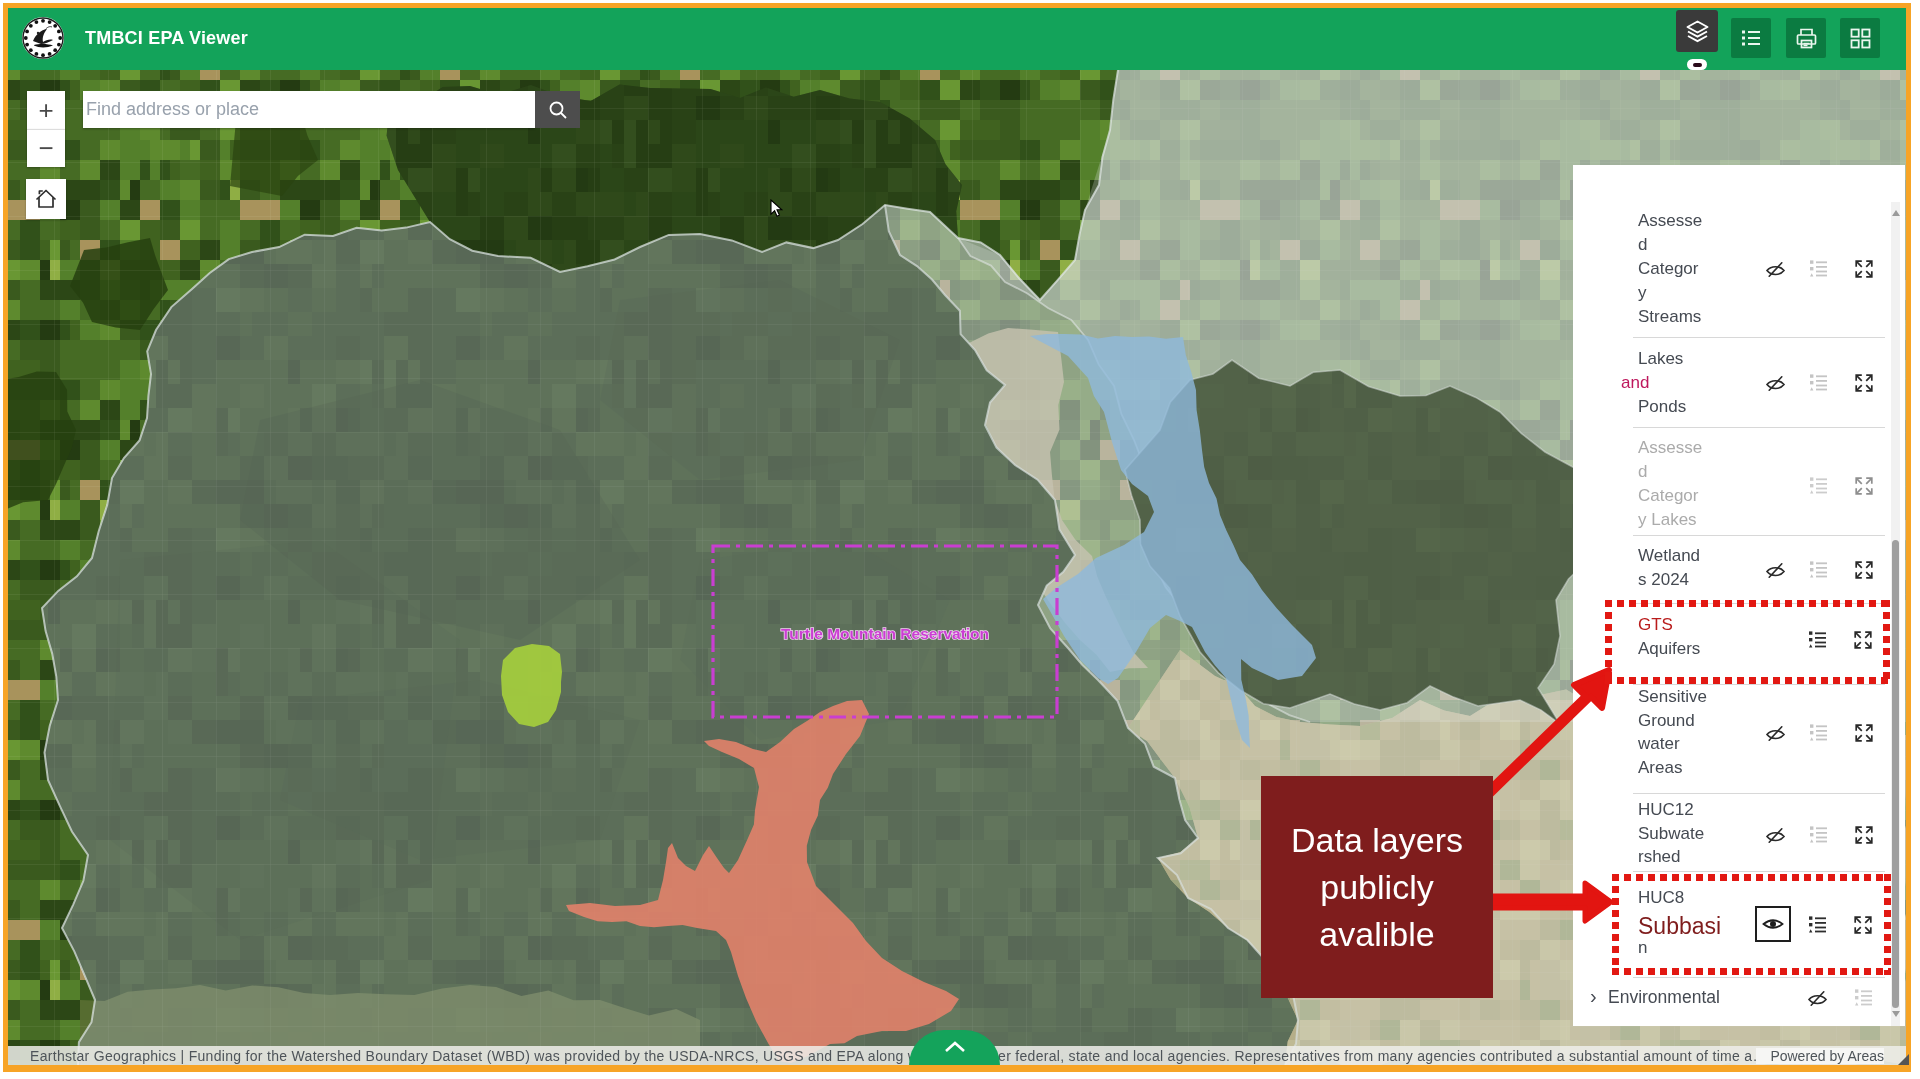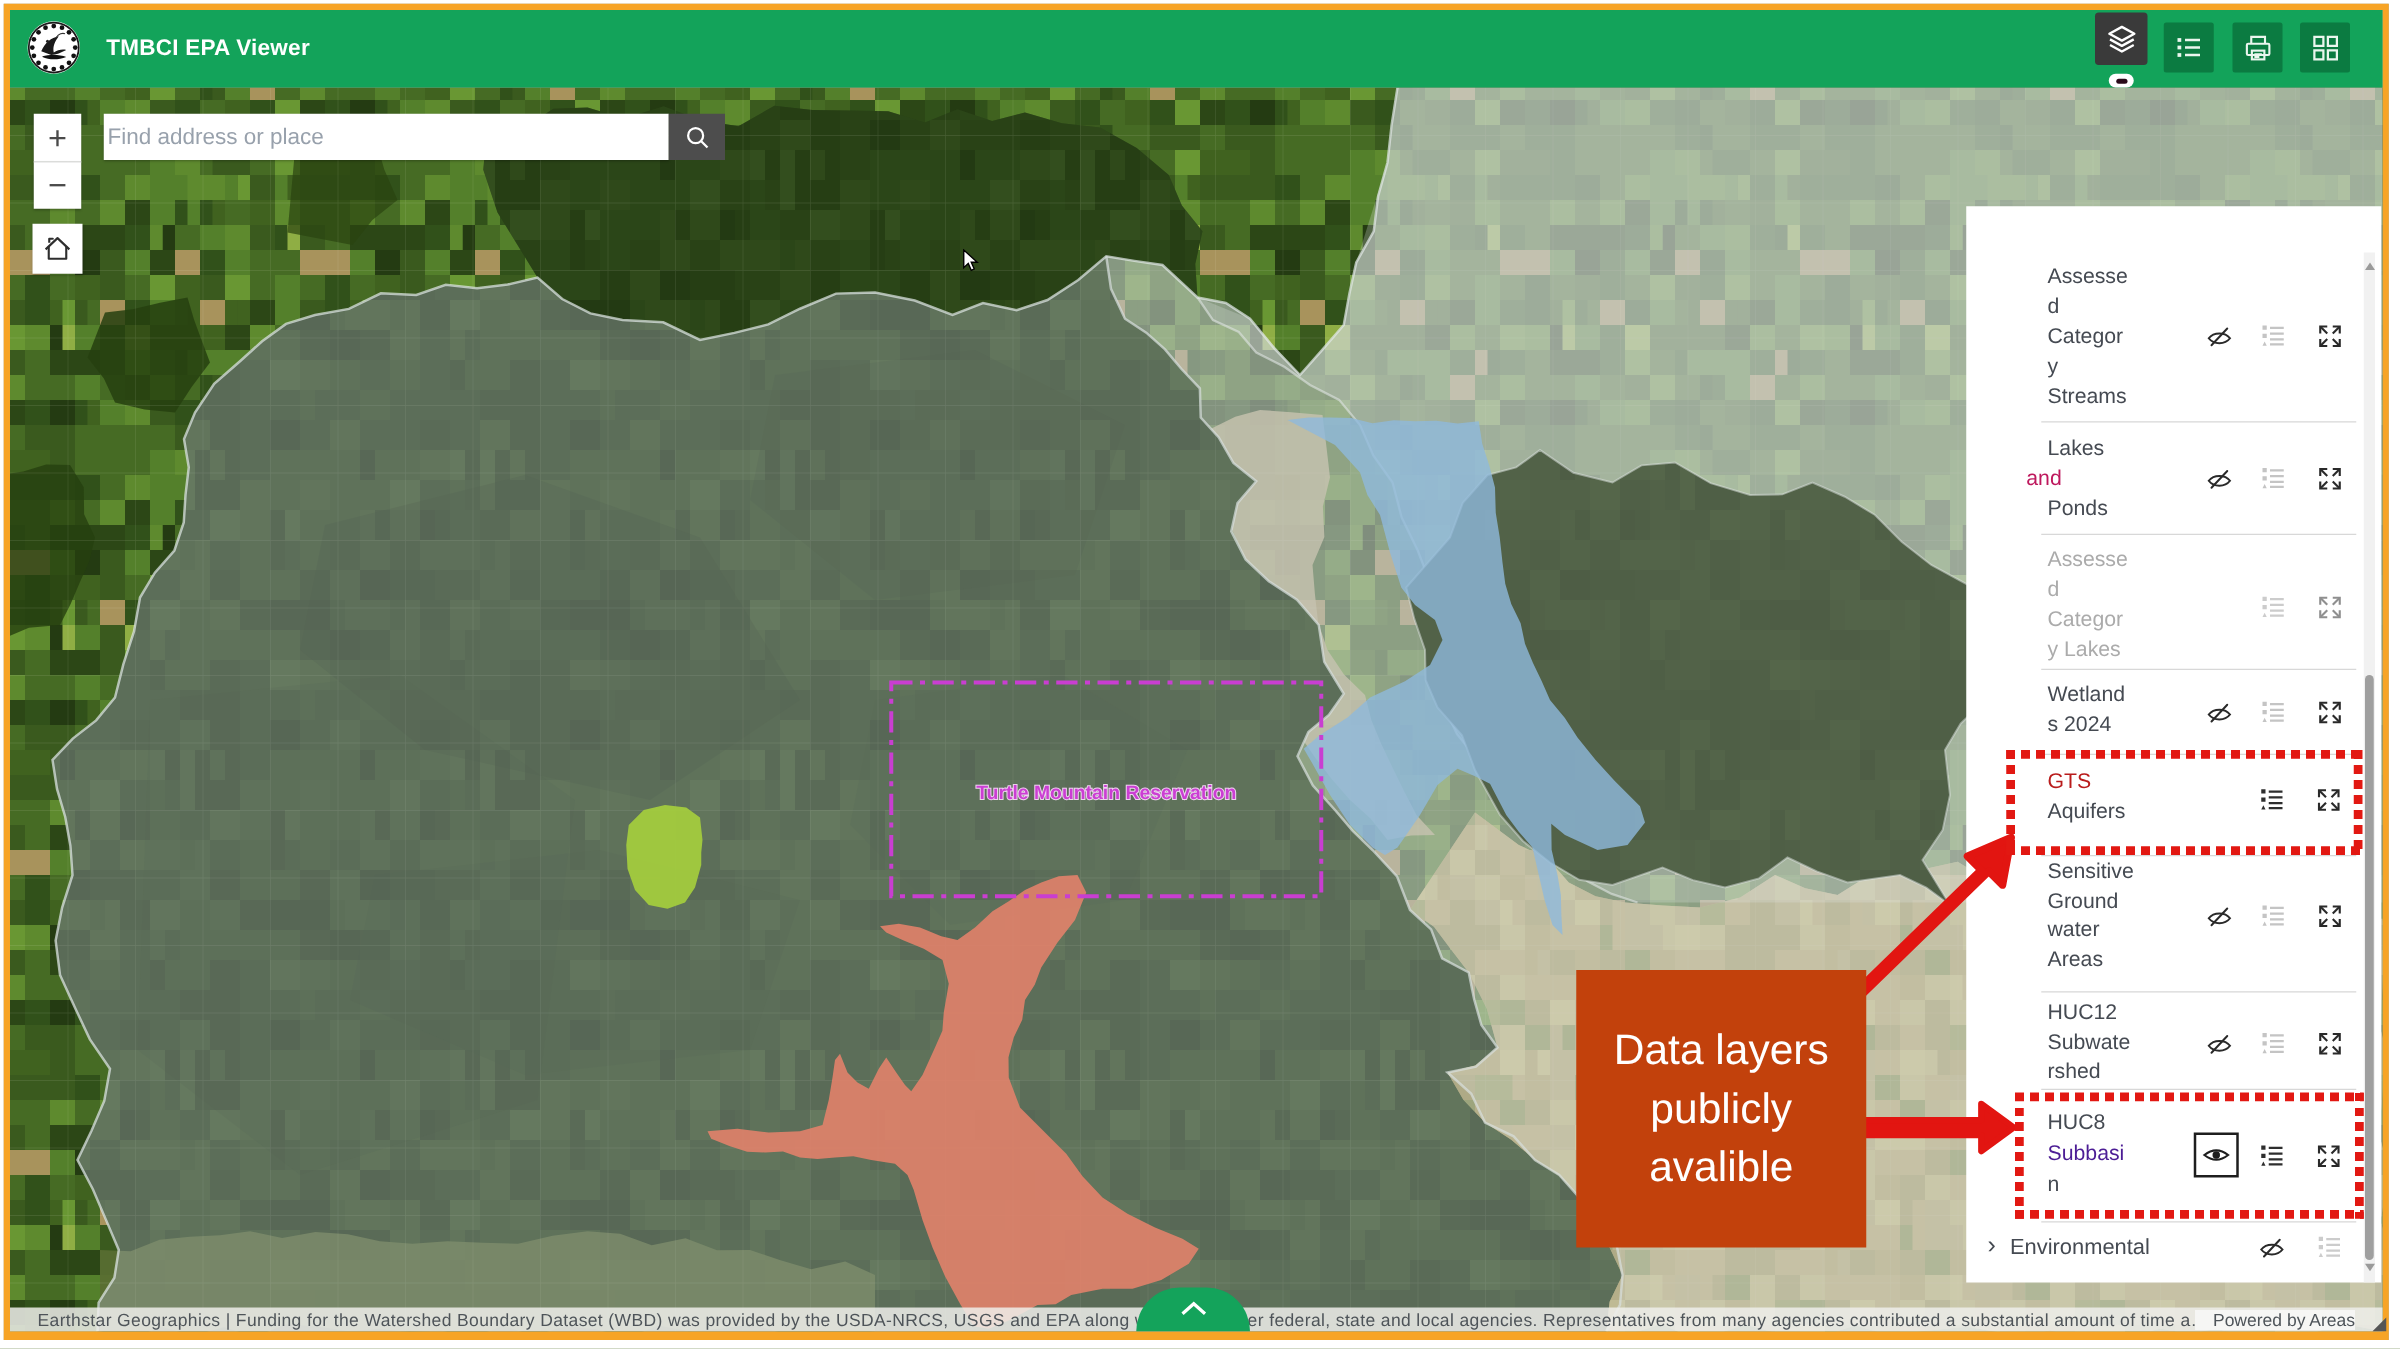--- a/index.html
+++ b/index.html
@@ -822,21 +822,21 @@
               <path d="M13.2 3.2 L18.8 3.2 L18.8 8.8"></path>
               <path d="M18.4 3.6 L13.2 8.8"></path>
               <path d="M8.8 18.8 L3.2 18.8 L3.2 13.2"></path>
               <path d="M3.6 18.4 L8.8 13.2"></path>
               <path d="M13.2 18.8 L18.8 18.8 L18.8 13.2"></path>
               <path d="M18.4 18.4 L13.2 13.2"></path>
             </g>
           </svg></div>
         <div style="position:absolute;left:60px;top:706px;width:252px;height:1px;background:#d8d8d8"></div>
         <div style="position:absolute;left:65px;top:723px;font-size:17px;color:#454A52;font-weight:normal;letter-spacing:0px;white-space:nowrap">HUC8</div>
-        <div style="position:absolute;left:65px;top:748px;font-size:17px;color:#4c1d95;font-weight:normal;letter-spacing:0px;white-space:nowrap">Subbasi</div>
+        <div style="position:absolute;left:65px;top:748px;font-size:23px;color:#7f1d1d;font-weight:normal;letter-spacing:0px;white-space:nowrap">Subbasi</div>
         <div style="position:absolute;left:65px;top:773px;font-size:17px;color:#454A52;font-weight:normal;letter-spacing:0px;white-space:nowrap">n</div>
         <div style="position:absolute;left:182px;top:741px;width:36px;height:36px;border:2px solid #1e1e1e;background:#fff;display:flex;align-items:center;justify-content:center">
           <svg width="24" height="24" viewBox="0 0 24 24">
             <path d="M2.5 12 Q12 4.5 21.5 12 Q12 19.5 2.5 12 Z" fill="none" stroke="#1e1e1e" stroke-width="1.7"></path>
             <circle cx="12" cy="12" r="3" fill="#1e1e1e"></circle>
           </svg>
         </div>
         <div style="position:absolute;left:234px;top:749px;width:22px;height:22px;opacity:1"><svg width="21" height="21" viewBox="0 0 21 21">
             <g fill="#2e2e2e" stroke="none">
               <rect x="2" y="2.4" width="3.4" height="3.4"></rect>
@@ -894,21 +894,21 @@
 </g>
     </svg>
 <div style="position:absolute;left:1597px;top:592px;width:285px;height:7px;background:repeating-linear-gradient(90deg,rgba(226,24,18,1) 0 7px,transparent 7px 12px)"></div>
     <div style="position:absolute;left:1597px;top:669px;width:285px;height:7px;background:repeating-linear-gradient(90deg,rgba(226,24,18,1) 0 7px,transparent 7px 12px)"></div>
     <div style="position:absolute;left:1597px;top:592px;width:7px;height:84px;background:repeating-linear-gradient(180deg,rgba(226,24,18,1) 0 7px,transparent 7px 12px)"></div>
     <div style="position:absolute;left:1875px;top:592px;width:7px;height:84px;background:repeating-linear-gradient(180deg,rgba(226,24,18,1) 0 7px,transparent 7px 12px)"></div>
     <div style="position:absolute;left:1604px;top:866px;width:279px;height:7px;background:repeating-linear-gradient(90deg,rgba(226,24,18,1) 0 7px,transparent 7px 12px)"></div>
     <div style="position:absolute;left:1604px;top:960px;width:279px;height:7px;background:repeating-linear-gradient(90deg,rgba(226,24,18,1) 0 7px,transparent 7px 12px)"></div>
     <div style="position:absolute;left:1604px;top:866px;width:7px;height:101px;background:repeating-linear-gradient(180deg,rgba(226,24,18,1) 0 7px,transparent 7px 12px)"></div>
     <div style="position:absolute;left:1876px;top:866px;width:7px;height:101px;background:repeating-linear-gradient(180deg,rgba(226,24,18,1) 0 7px,transparent 7px 12px)"></div>
-<div style="position:absolute;left:1253px;top:768px;width:232px;height:222px;background:#c2410c;display:flex;align-items:center;justify-content:center;text-align:center">
+<div style="position:absolute;left:1253px;top:768px;width:232px;height:222px;background:#7f1d1d;display:flex;align-items:center;justify-content:center;text-align:center">
       <span style="color:#fff;font-size:34px;line-height:47px">Data layers<br>publicly<br>avalible</span>
     </div>
 
 <div style="position:absolute;left:0;top:1038px;width:1898px;height:19px;background:rgba(238,239,235,0.85);overflow:hidden">
  <div style="position:absolute;left:22px;top:2px;width:1745px;overflow:hidden;font-size:14px;color:#4E5459;letter-spacing:0.3px;white-space:nowrap">Earthstar Geographics | Funding for the Watershed Boundary Dataset (WBD) was provided by the USDA-NRCS, USGS and EPA along with many other federal, state and local agencies. Representatives from many agencies contributed a substantial amount of time a…</div>
  <div style="position:absolute;right:22px;top:2px;font-size:14px;color:#4E5459;background:rgba(246,246,244,1);padding-left:14px">Powered by Areas</div>
 </div>
 <div style="position:absolute;left:901px;top:1022px;width:91px;height:35px;background:#14A35B;border-radius:45px 45px 0 0;display:flex;align-items:flex-start;justify-content:center">
       <svg width="26" height="18" viewBox="0 0 26 18" style="margin-top:8px">
         <path d="M4 13 L13 5 L22 13" fill="none" stroke="#fff" stroke-width="2.6"></path>

